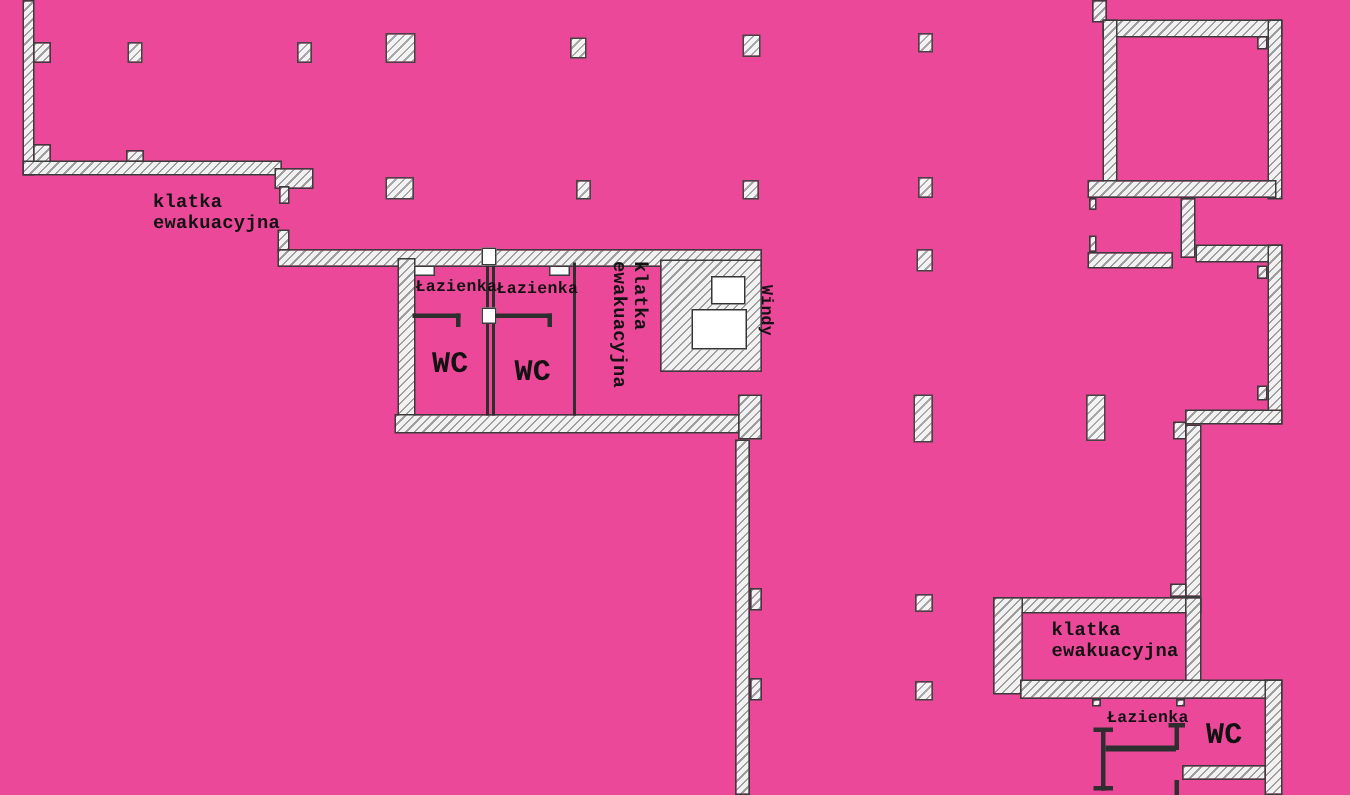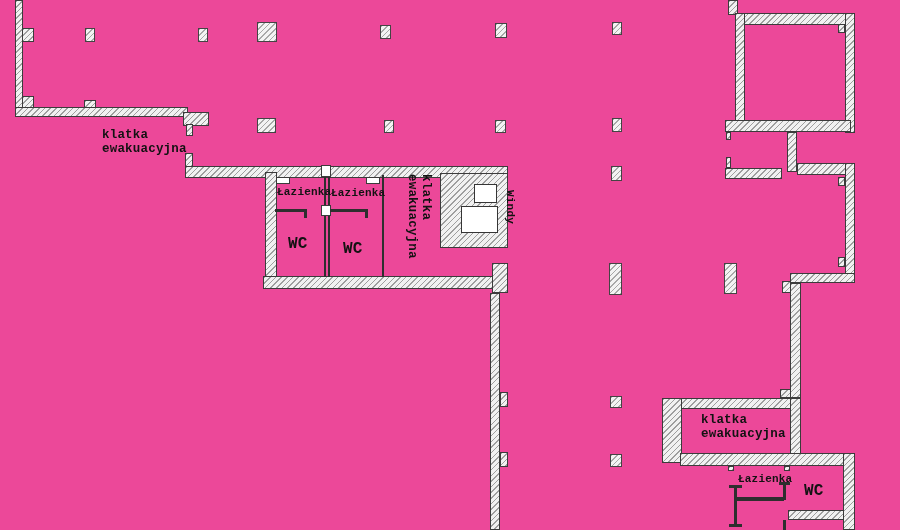--- a/index.html
+++ b/index.html
@@ -22,21 +22,21 @@
   
   .t{position:absolute;background:#2e2e2e;}
   
   .s{position:absolute;box-sizing:border-box;background:#fff;border:1.3px solid #3b3b3b;}
   
   .box{position:absolute;box-sizing:border-box;background:#fff;border:1.8px solid #353535;}
   
   .lbl{position:absolute;color:#121212;font-weight:700;font-size:12.5px;line-height:13.5px;letter-spacing:.2px;white-space:nowrap;}
   .lbl span{display:block;}
   .lbl.small{font-size:11px;line-height:12px;}
-  .lbl.wc{font-size:16px;line-height:14px;text-align:center;}
+  .lbl.wc{font-size:20px;line-height:14px;text-align:center;}
   .rot90{transform:rotate(90deg);transform-origin:50% 50%;}
   .rot90 span{text-align:left;}
 </style>
 </head>
 <body>
 
 <div class="plan">
 
   <div class="w" style="left:15px;top:0;width:8px;height:117px;"></div>
   <div class="w" style="left:22px;top:28px;width:12px;height:14px;"></div>

